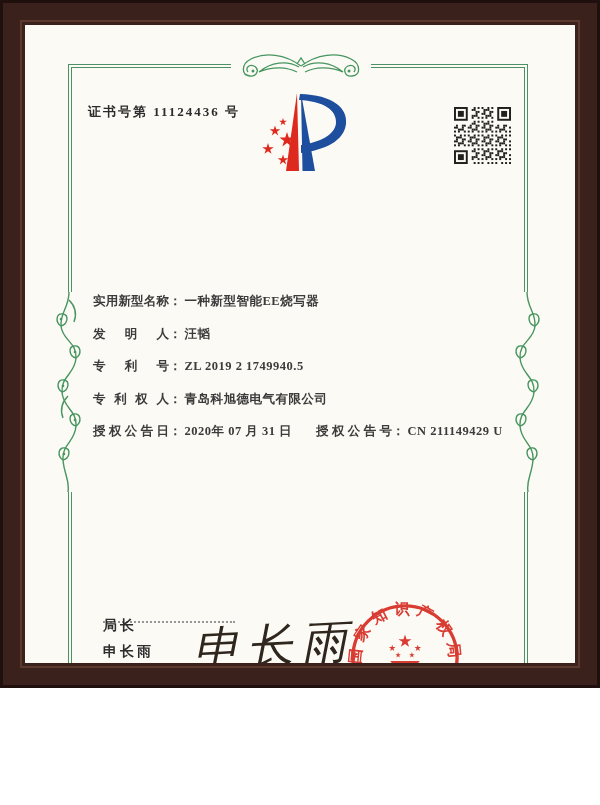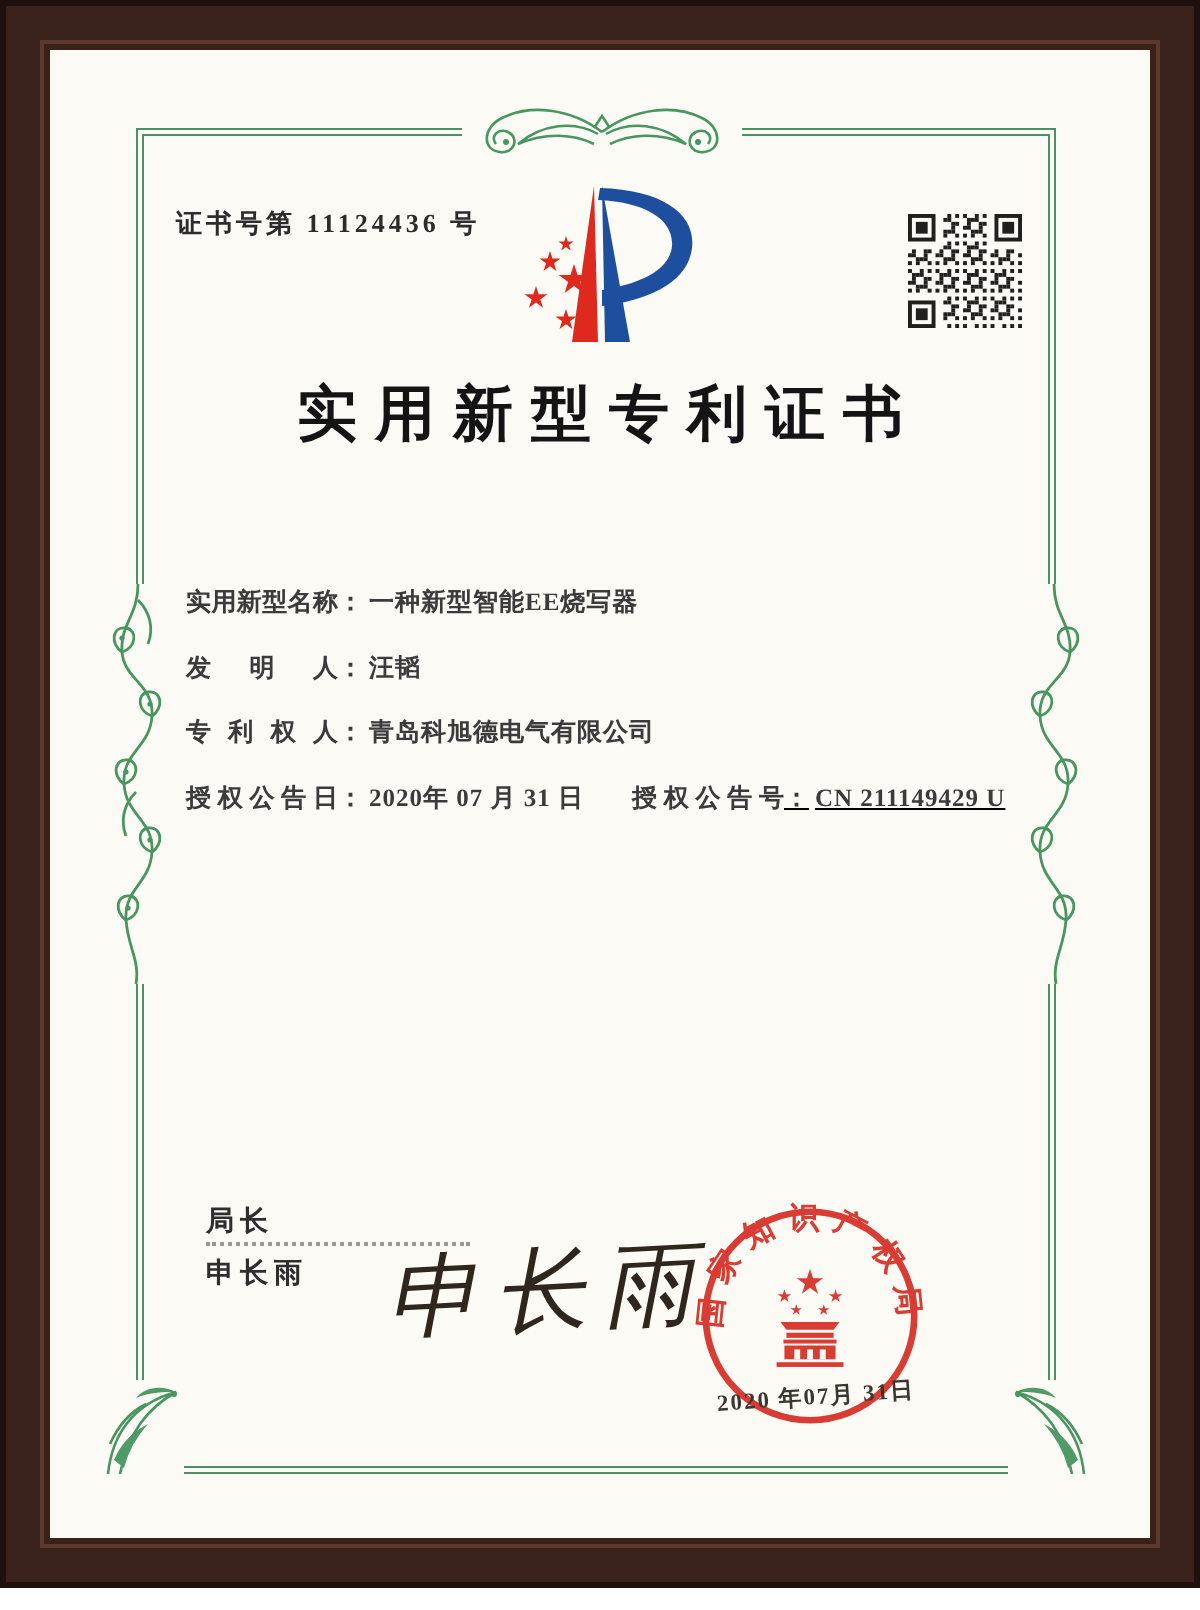--- a/index.html
+++ b/index.html
@@ -1,16 +1,16 @@
 <!DOCTYPE html>
 <html><head>
 <meta charset="utf-8">
 <style>
   html,body{margin:0;padding:0;background:#ffffff;}
-  .cert-root{position:relative;width:600px;height:794px;background:#f0abfc;
+  .cert-root{position:relative;width:600px;height:688px;background:#f0abfc;
     font-family:"Liberation Serif","DejaVu Serif",serif;overflow:hidden;}
   
   .wf{position:absolute;pointer-events:none;box-sizing:border-box;}
   .wf1{inset:0;border:25px solid #3a211c;z-index:50;}
   .wf0{inset:0;border:3px solid #1f100d;z-index:51;}
   .wf2{inset:20px;border:2px solid #5c382e;z-index:51;}
   .paper{position:absolute;inset:25px;background:#fcfaf5;}
   
   .green-border{position:absolute;left:43px;top:39px;width:460px;height:673px;
     border:4px double #4c9165;box-sizing:border-box;z-index:1;}
@@ -20,26 +20,26 @@
   .logo{left:218px;top:64px;}
   .qr{left:429px;top:82px;}
   .title{left:0;top:162px;width:550px;text-align:center;font-size:30px;font-weight:bold;
     color:#141414;letter-spacing:9px;text-indent:9px;}
   .fields{left:68px;top:230px;width:418px;margin-top:36px;}
   .frow{margin-bottom:12.6px;font-size:12.5px;line-height:20px;white-space:nowrap;}
   .flabel{display:inline-block;width:76px;text-align:justify;text-align-last:justify;
     font-weight:bold;color:#3b3b3b;vertical-align:top;}
   .fcolon{font-weight:bold;color:#3b3b3b;}
   .fvalue{font-weight:bold;color:#3b3b3b;margin-left:3px;letter-spacing:.5px;}
-  .pair2{margin-left:24px;text-decoration:underline;}
+  .pair2{margin-left:24px;}
   .bodytext{left:68px;top:449px;width:416px;}
   .bodytext p{margin:0;font-size:12.5px;line-height:20.3px;text-indent:2em;
     text-align:justify;color:#474747;font-weight:500;}
   .dotline{left:78px;top:596px;width:132px;border-top:2px dotted #979797;height:0;}
-  .director{left:78px;top:574px;font-size:14px;color:#2e2e2e;line-height:26px;letter-spacing:3px;font-weight:600;}
+  .director{left:78px;top:588px;font-size:14px;color:#2e2e2e;line-height:26px;letter-spacing:3px;font-weight:600;}
   .signature{left:168px;top:590px;font-size:46px;color:#2f261e;font-style:italic;
     letter-spacing:8px;transform:rotate(-3deg);z-index:3;}
   .seal{left:321px;top:574px;z-index:4;opacity:.9;}
   .seal-date{left:325px;top:666px;width:116px;text-align:center;font-size:11.5px;
     font-weight:bold;color:#3b3630;transform:rotate(-4deg);z-index:5;letter-spacing:1px;}
 </style>
 </head>
 <body>
 
 <svg width="0" height="0" style="position:absolute">
@@ -385,28 +385,30 @@
             <rect x="17" y="28" width="1" height="1"></rect>
             <rect x="19" y="28" width="1" height="1"></rect>
             <rect x="21" y="28" width="1" height="1"></rect>
             <rect x="24" y="28" width="1" height="1"></rect>
             <rect x="26" y="28" width="1" height="1"></rect>
             <rect x="28" y="28" width="1" height="1"></rect>
           </g>
       </svg>
     </span>
 
-    <div class="content title">实用新型专利证书</div>
 
     <div class="content fields">
       <div class="frow">
         <span class="flabel">实用新型名称</span><span class="fcolon">：</span><span class="fvalue">一种新型智能EE烧写器</span>
       </div>
       <div class="frow">
         <span class="flabel">发明人</span><span class="fcolon">：</span><span class="fvalue">汪韬</span>
+      </div>
+      <div class="frow">
+        <span class="flabel">专利号</span><span class="fcolon">：</span><span class="fvalue">ZL 2019 2 1749940.5</span>
       </div>
       <div class="frow">
         <span class="flabel">专利权人</span><span class="fcolon">：</span><span class="fvalue">青岛科旭德电气有限公司</span>
       </div>
       <div class="frow">
         <span class="flabel">授权公告日</span><span class="fcolon">：</span><span class="fvalue">2020年 07 月 31 日</span><span class="pair2"><span class="flabel">授权公告号</span><span class="fcolon">：</span><span class="fvalue">CN 211149429 U</span></span>
       </div>
     </div>
 
     <div class="content bodytext">

